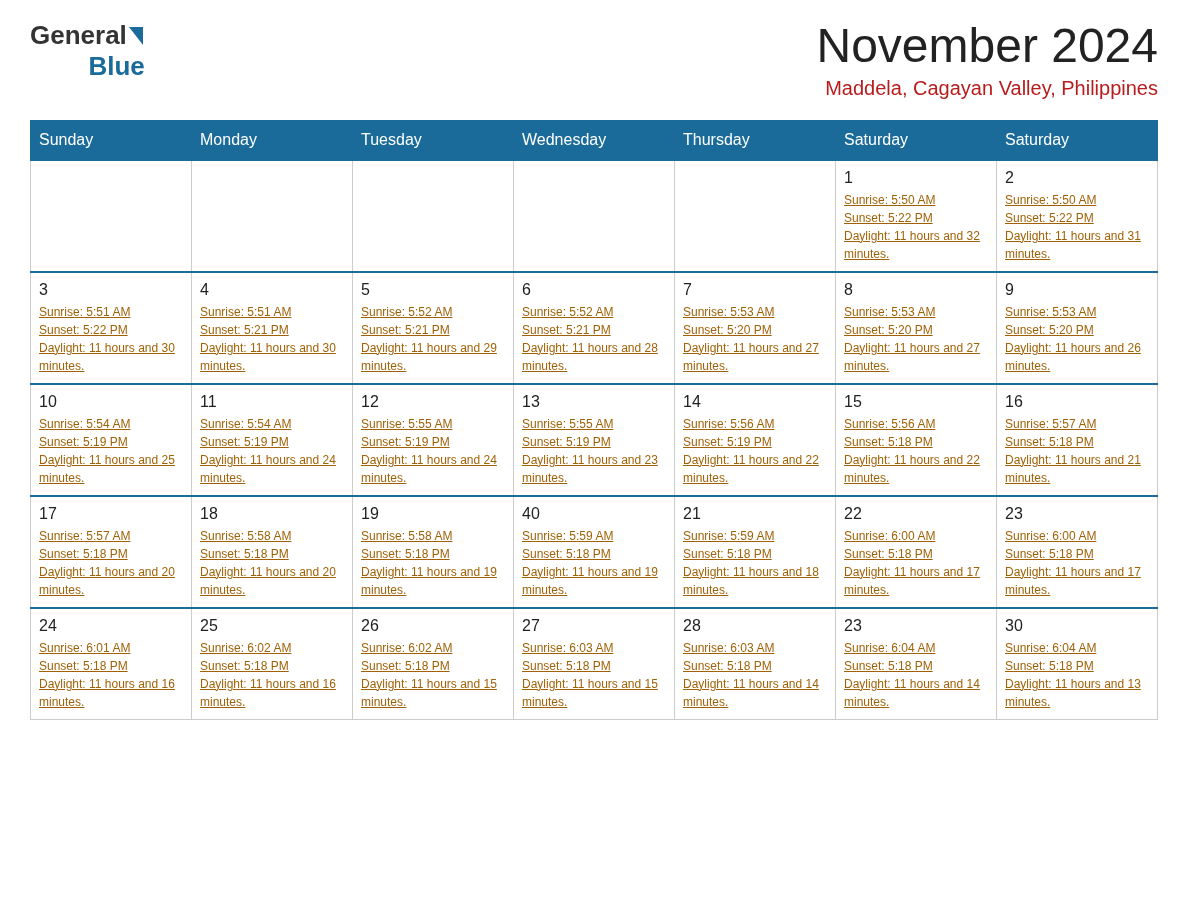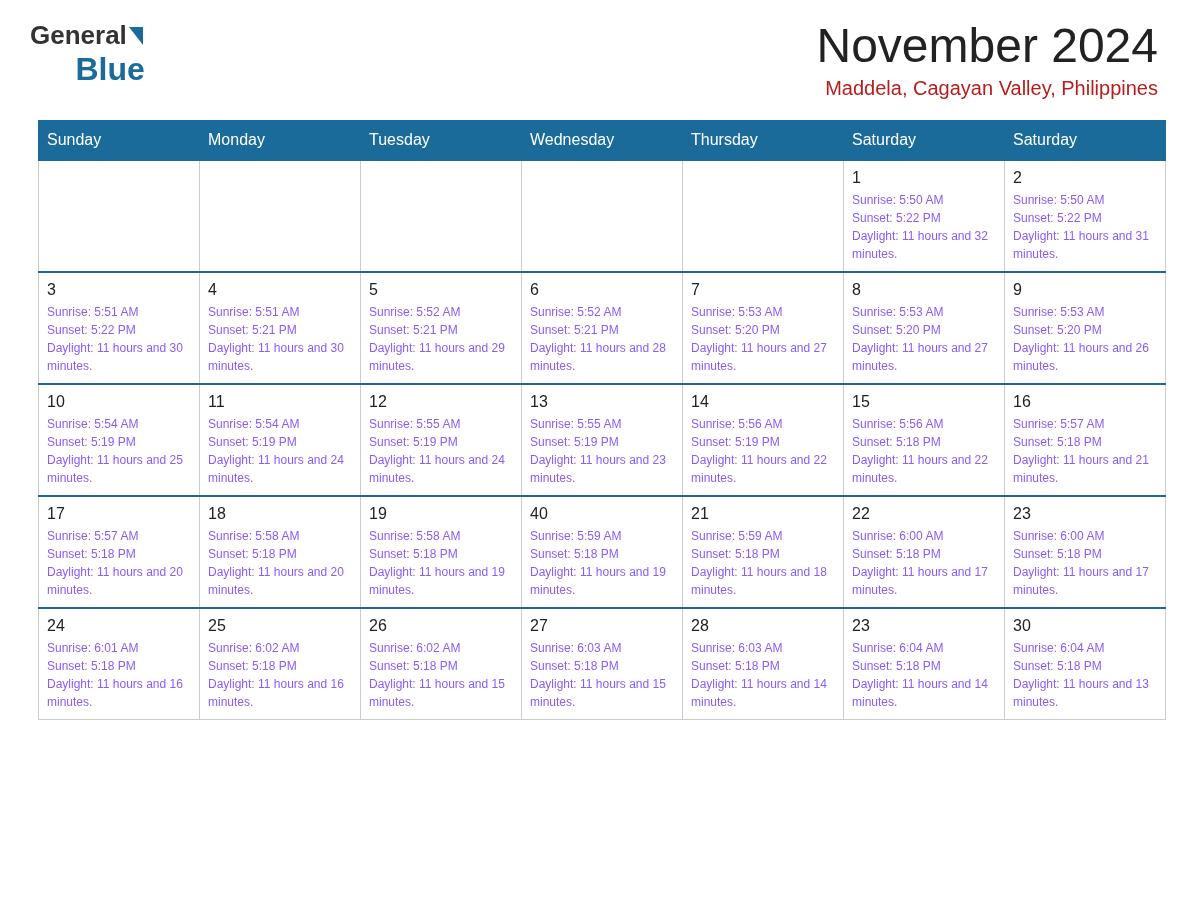--- a/index.html
+++ b/index.html
@@ -32,42 +32,41 @@
     .logo-triangle {
       width: 0;
       height: 0;
       border-left: 14px solid transparent;
       border-top: 18px solid #1a6b9a;
       margin: 0 2px;
       display: inline-block;
     }
     .logo-blue {
       color: #1a6b9a;
-      font-size: 32px;
+      font-size: 26px;
       font-weight: bold;
     }
     .title-section {
       text-align: right;
     }
     .month-title {
       font-size: 48px;
       font-weight: 300;
       color: #222;
       line-height: 1.1;
     }
     .location {
       font-size: 20px;
       color: #b91c1c;
       margin-top: 4px;
     }
     .calendar {
       width: 100%;
       border-collapse: collapse;
       border: 1px solid #aaa;
-      margin-left: 8px;
     }
     .calendar th {
       background-color: #1a6b9a;
       color: #fff;
       padding: 10px 8px;
       text-align: left;
       font-size: 16px;
       font-weight: normal;
       border: 1px solid #1a6b9a;
     }
@@ -80,22 +79,23 @@
     }
     .day-num {
       font-size: 16px;
       color: #222;
       font-weight: normal;
       display: block;
       margin-bottom: 4px;
     }
     .day-info {
       font-size: 12px;
-      color: #8b5cf6;
+      color: #a16207;
       line-height: 1.5;
+      text-decoration: underline;
     }
     .empty-cell {
       background: #fff;
     }
     tr.week-row td {
       border-top: 2px solid #1a6b9a;
     }
   </style>
 </head>
 <body>

